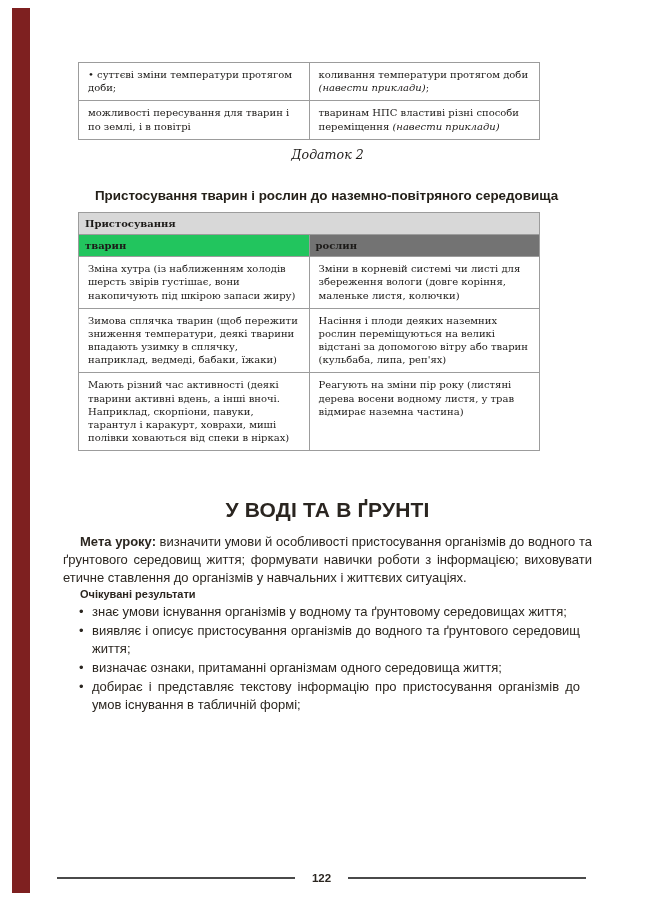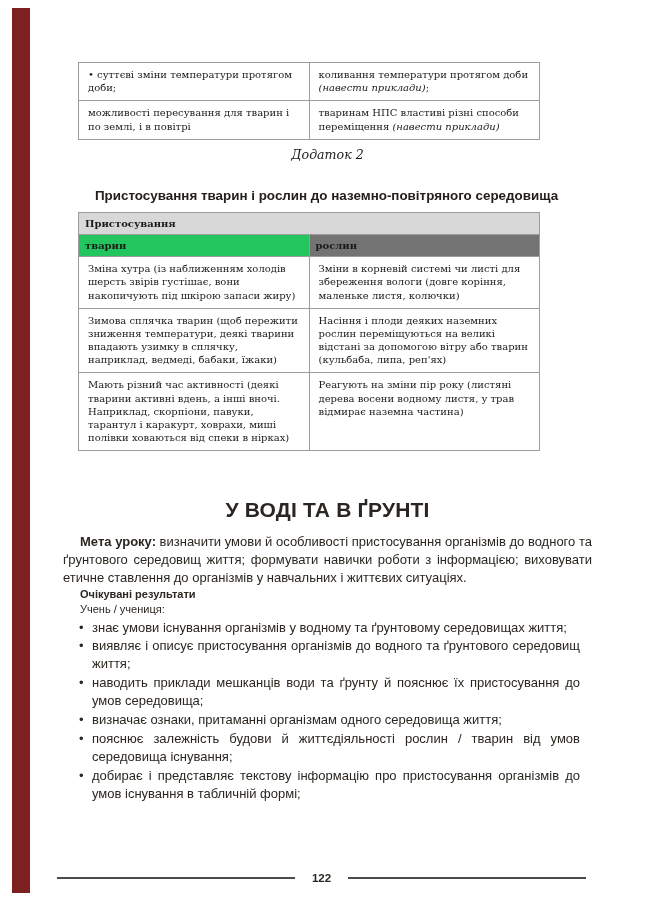--- a/index.html
+++ b/index.html
@@ -111,28 +111,25 @@
       </tbody>
   </table>
 
   <div class="lesson-title">У ВОДІ ТА В ҐРУНТІ</div>
 
   <div class="para indent">
     <span class="bold-lead">Мета уроку:</span><span> визначити умови й особливості пристосування організмів до водного та ґрунтового середовищ життя; формувати навички роботи з інформацією; виховувати етичне ставлення до організмів у навчальних і життєвих ситуаціях.</span>
   </div>
 
   <div class="sub-line bold-lead">Очікувані результати</div>
-  <div class="sub-line">Учень / учениця:</div>
 
   <ul class="bullets">
       <li><span class="b">•</span><span>знає умови існування організмів у водному та ґрунтовому середовищах життя;</span></li>
       <li><span class="b">•</span><span>виявляє і описує пристосування організмів до водного та ґрунтового середовищ життя;</span></li>
-      <li><span class="b">•</span><span>наводить приклади мешканців води та ґрунту й пояснює їх пристосування до умов середовища;</span></li>
       <li><span class="b">•</span><span>визначає ознаки, притаманні організмам одного середовища життя;</span></li>
-      <li><span class="b">•</span><span>пояснює залежність будови й життєдіяльності рослин / тварин від умов середовища існування;</span></li>
       <li><span class="b">•</span><span>добирає і представляє текстову інформацію про пристосування організмів до умов існування в табличній формі;</span></li>
     </ul>
 
 </div>
 
 <div class="footer">
   <div class="rule"></div>
   <div class="pagenum">122</div>
   <div class="rule"></div>
 </div>

